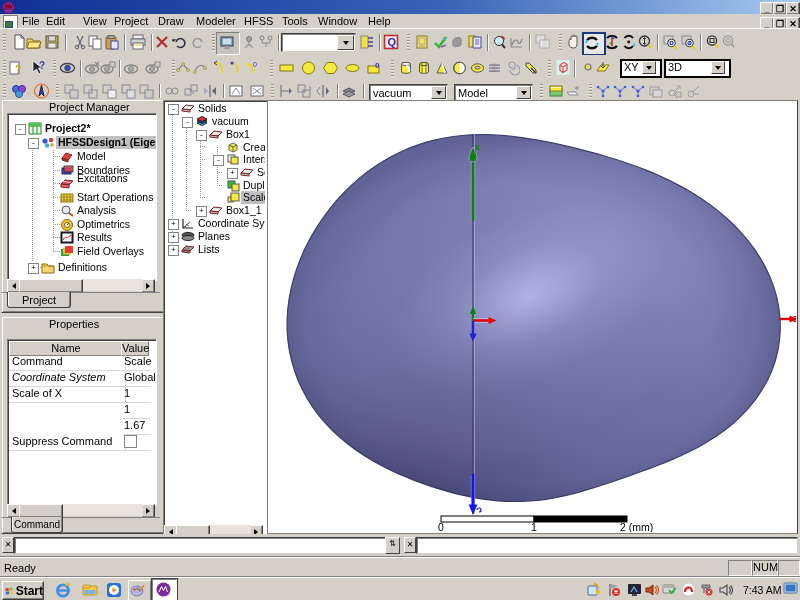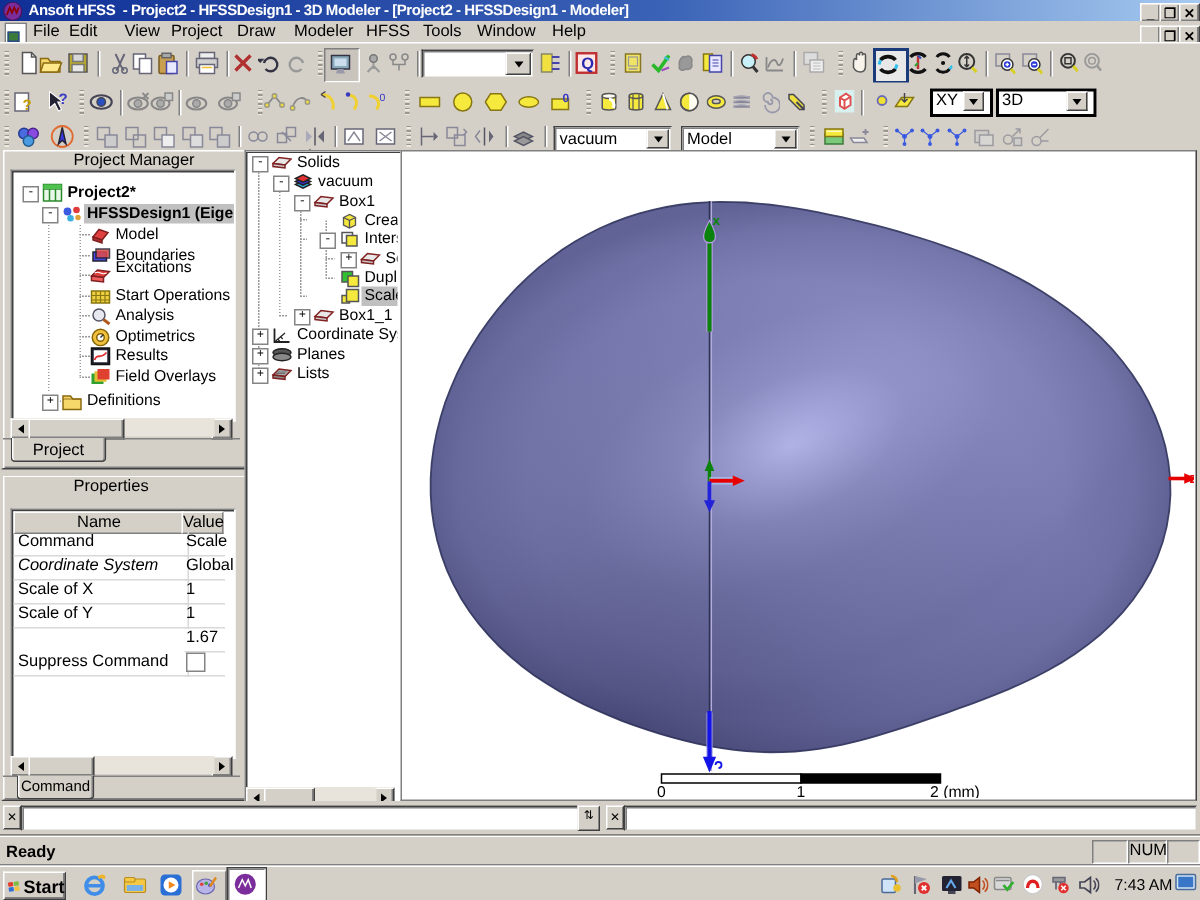--- a/index.html
+++ b/index.html
@@ -21,21 +21,20 @@
 </head>
 <body>
 <div id="root">
 
 <div class="abs" style="left:0;top:0;width:800px;height:14px;background:linear-gradient(90deg,#0f2f96 0%,#3a62b6 55%,#a6caf0 100%);">
   <svg class="abs" style="left:2px;top:1px" width="13" height="13" viewBox="0 0 13 13">
     <circle cx="6.5" cy="6.5" r="6" fill="#7b2d9b"></circle>
     <circle cx="6.5" cy="6.5" r="6" fill="none" stroke="#4a145e" stroke-width="0.8"></circle>
     <path d="M2.5 9 L4.5 4 L6 7.5 L7.5 4 L9 7.5 L10.5 4" stroke="#8b0000" stroke-width="1.2" fill="none"></path>
   </svg>
-  <div class="abs" style="left:19px;top:2px;font:bold 10px 'Liberation Sans',sans-serif;color:#fff;letter-spacing:-0.3px;">Ansoft HFSS&nbsp; - Project2 - HFSSDesign1 - 3D Modeler - [Project2 - HFSSDesign1 - Modeler]</div>
   <div class="abs wbtn" style="left:760px;top:2px;">_</div>
   <div class="abs wbtn" style="left:773px;top:2px;">❐</div>
   <div class="abs wbtn" style="left:786px;top:2px;">✕</div>
 </div>
 
 <div class="abs" style="left:0;top:14px;width:800px;height:14px;background:#d4d0c8;">
   <div class="abs" style="left:3px;top:1px;width:13px;height:12px;background:#fff;border:1px solid #808080;">
      <div class="abs" style="left:1px;top:5px;width:6px;height:5px;background:#3a7a3a;border:1px solid #2a4a8a;"></div>
   </div>
   <div class="abs" style="left:22px;top:1px;">File</div>
@@ -605,21 +604,20 @@
   </div>
   <div class="abs sunk" style="left:5px;top:22px;width:148px;height:165px;background:#fff;overflow:hidden;" id="proptable">
         <div style="position: absolute; left: 1px; top: 1px; width: 112px; height: 13px; background: rgb(212, 208, 200); border-width: 1px; border-style: solid; border-image: initial; border-color: rgb(255, 255, 255) rgb(128, 128, 128) rgb(128, 128, 128) rgb(255, 255, 255); text-align: center; line-height: 12px;">Name</div>
         <div style="position: absolute; left: 113px; top: 1px; width: 26px; height: 13px; background: rgb(212, 208, 200); border-width: 1px; border-style: solid; border-image: initial; border-color: rgb(255, 255, 255) rgb(128, 128, 128) rgb(128, 128, 128) rgb(255, 255, 255); text-align: center; line-height: 12px;">Value</div>
         <div style="position: absolute; left: 1px; top: 14px; width: 113px; height: 16px; border-bottom: 1px solid rgb(216, 216, 216); border-right: 1px solid rgb(216, 216, 216); line-height: 15px; padding-left: 3px;">Command</div>
         <div style="position: absolute; left: 115px; top: 14px; width: 26px; height: 16px; border-bottom: 1px solid rgb(216, 216, 216); line-height: 15px; padding-left: 1px;">Scale</div>
         <div style="position: absolute; left: 1px; top: 30px; width: 113px; height: 16px; border-bottom: 1px solid rgb(216, 216, 216); border-right: 1px solid rgb(216, 216, 216); line-height: 15px; padding-left: 3px; font-style: italic;">Coordinate System</div>
         <div style="position: absolute; left: 115px; top: 30px; width: 26px; height: 16px; border-bottom: 1px solid rgb(216, 216, 216); line-height: 15px; padding-left: 1px;">Global</div>
         <div style="position: absolute; left: 1px; top: 46px; width: 113px; height: 16px; border-bottom: 1px solid rgb(216, 216, 216); border-right: 1px solid rgb(216, 216, 216); line-height: 15px; padding-left: 3px;">Scale of X</div>
         <div style="position: absolute; left: 115px; top: 46px; width: 26px; height: 16px; border-bottom: 1px solid rgb(216, 216, 216); line-height: 15px; padding-left: 1px;">1</div>
-        <div style="position: absolute; left: 1px; top: 62px; width: 113px; height: 16px; border-bottom: 1px solid rgb(216, 216, 216); border-right: 1px solid rgb(216, 216, 216); line-height: 15px; padding-left: 3px;">Scale of Y</div>
         <div style="position: absolute; left: 115px; top: 62px; width: 26px; height: 16px; border-bottom: 1px solid rgb(216, 216, 216); line-height: 15px; padding-left: 1px;">1</div>
         <div style="position: absolute; left: 115px; top: 78px; width: 26px; height: 16px; border-bottom: 1px solid rgb(216, 216, 216); line-height: 15px; padding-left: 1px;">1.67</div>
         <div style="position: absolute; left: 1px; top: 94px; width: 113px; height: 16px; border-bottom: 1px solid rgb(216, 216, 216); border-right: 1px solid rgb(216, 216, 216); line-height: 15px; padding-left: 3px;">Suppress Command</div>
         <div style="position: absolute; left: 115px; top: 94px; width: 26px; height: 16px; border-bottom: 1px solid rgb(216, 216, 216); line-height: 15px; padding-left: 1px;"></div>
         <div style="position: absolute; left: 116px; top: 95px; width: 11px; height: 11px; background: rgb(255, 255, 255); border: 1px solid rgb(132, 132, 132);"></div>
       </div>
   <div class="abs" id="propscroll" style="left:5px;top:187px;width:148px;height:12px;background:#d4d0c8;">
         <div style="position: absolute; left: 0px; top: 0px; width: 12px; height: 12px; background: rgb(212, 208, 200); border-width: 1px; border-style: solid; border-image: initial; border-color: rgb(255, 255, 255) rgb(64, 64, 64) rgb(64, 64, 64) rgb(255, 255, 255); box-shadow: rgb(128, 128, 128) -1px -1px 0px inset; display: flex; align-items: center; justify-content: center;">
           <div style="width:0;height:0;border-top:3px solid transparent;border-bottom:3px solid transparent;border-right:4px solid #000;"></div>
         </div>
@@ -794,21 +792,21 @@
 
 <div class="abs" style="left:0;top:534px;width:800px;height:22px;background:#d4d0c8;">
   <div class="abs" style="left:2px;top:3px;width:10px;height:14px;background:#d4d0c8;border:1px solid;border-color:#fff #404040 #404040 #fff;font-size:8px;text-align:center;line-height:13px;">✕</div>
   <div class="abs combo" style="left:14px;top:3px;width:371px;height:15px;"></div>
   <div class="abs" style="left:385px;top:3px;width:13px;height:15px;background:#d4d0c8;border:1px solid;border-color:#fff #404040 #404040 #fff;font-size:8px;text-align:center;line-height:12px;">⇅</div>
   <div class="abs" style="left:404px;top:3px;width:10px;height:14px;background:#d4d0c8;border:1px solid;border-color:#fff #404040 #404040 #fff;font-size:8px;text-align:center;line-height:13px;">✕</div>
   <div class="abs combo" style="left:416px;top:3px;width:380px;height:15px;"></div>
 </div>
 
 <div class="abs" style="left:0;top:556px;width:800px;height:21px;background:#d4d0c8;border-top:1px solid #808080;box-shadow:inset 0 1px 0 #fff;">
-  <div class="abs" style="left:4px;top:5px;font-weight:bold;">Ready</div>
+  <div class="abs" style="left:4px;top:5px;">Ready</div>
   <div class="abs sunk1" style="left:728px;top:3px;width:22px;height:14px;"></div>
   <div class="abs sunk1" style="left:752px;top:3px;width:24px;height:14px;text-align:center;line-height:13px;">NUM</div>
   <div class="abs sunk1" style="left:778px;top:3px;width:20px;height:14px;"></div>
 </div>
 
 <div class="abs" style="left:0;top:577px;width:800px;height:23px;background:#d4d0c8;border-top:1px solid #fff;box-shadow:0 -1px 0 #808080;" id="taskbar">
   <div class="abs out" style="left:2px;top:3px;width:40px;height:17px;background:#d4d0c8;display:flex;align-items:center;">
     <svg width="14" height="14" viewBox="0 0 14 14" style="margin-left:2px;">
       <g transform="rotate(-8 7 7)">
       <rect x="1" y="2" width="5.4" height="4.6" rx="1" fill="#e33b2e"></rect>

